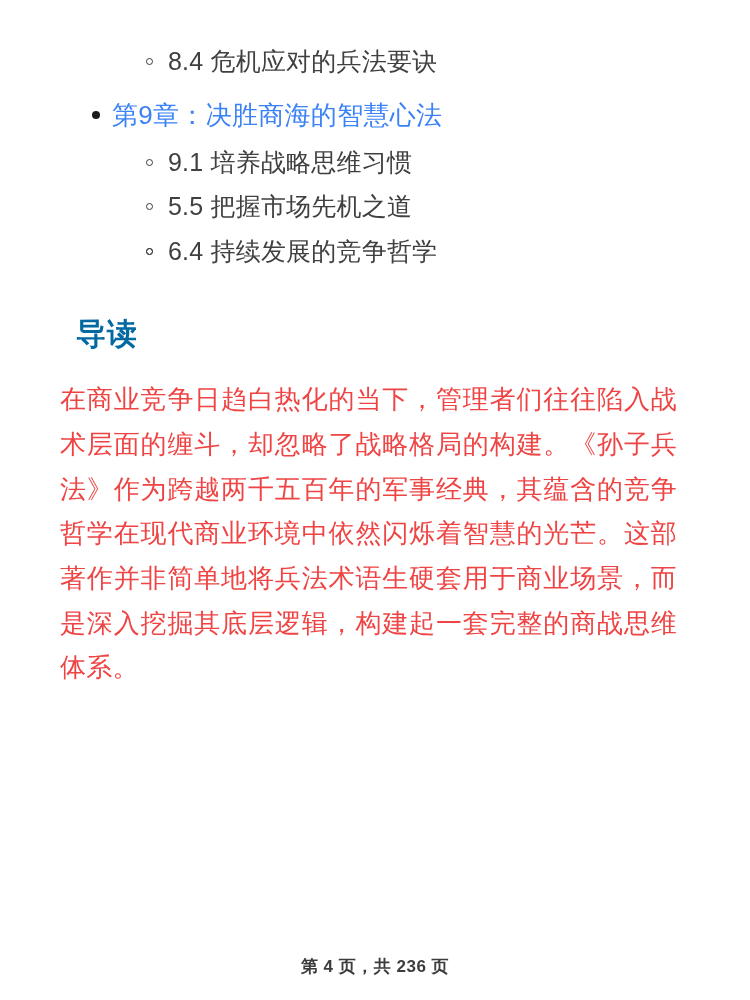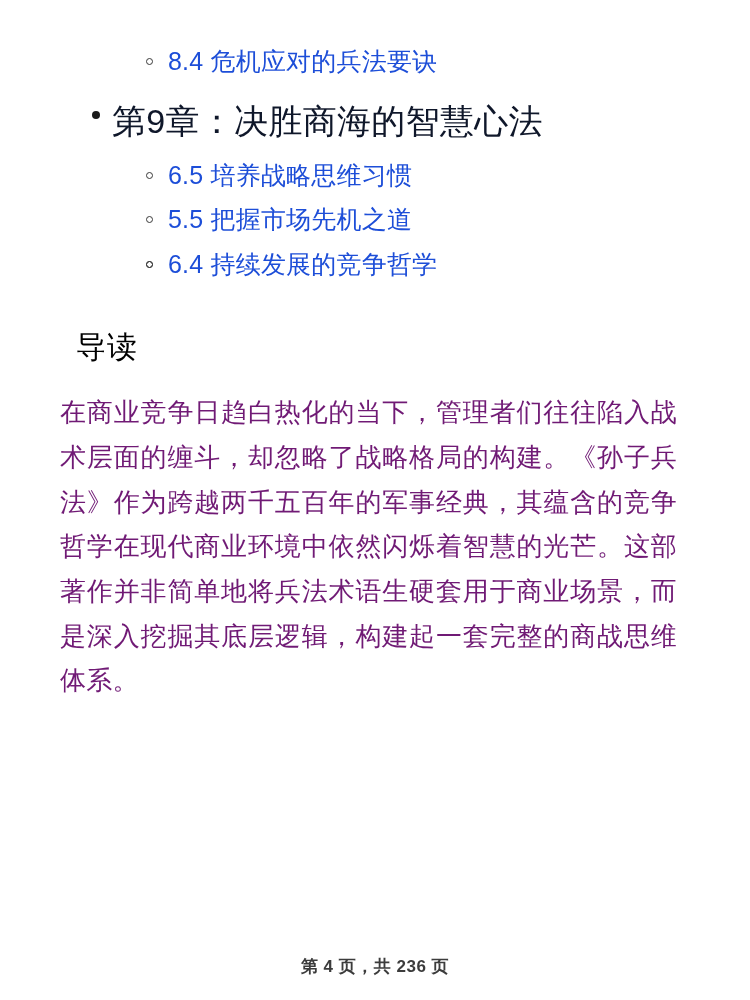--- a/index.html
+++ b/index.html
@@ -24,71 +24,71 @@
   }
 
   
   .toc {
     margin: 0;
     padding: 0;
     list-style: none;
   }
   .toc-l1 {
     position: relative;
-    font-size: 34px;
+    font-size: 26px;
     line-height: 1.62;
-    color: #0f172a;
+    color: #3b82f6;
     padding-left: 52px;
     margin: 11px 0 6px 0;
     letter-spacing: 0.3px;
   }
   .toc-l1 .bullet {
     position: absolute;
     left: 32px;
     top: 17px;
     width: 8px;
     height: 8px;
     border-radius: 50%;
     background: #1b1b1b;
   }
   .toc-l2 {
     position: relative;
     font-size: 25px;
     line-height: 1.66;
-    color: #1d4ed8;
+    color: #404040;
     padding-left: 108px;
     margin: 3px 0;
     letter-spacing: 0.2px;
   }
   .toc-l2 .bullet-hollow {
     position: absolute;
     left: 86px;
     top: 17px;
     width: 7px;
     height: 7px;
     border-radius: 50%;
     border: 1.6px solid #3a3a3a;
     background: transparent;
     box-sizing: border-box;
   }
 
   
   .section-heading {
     font-size: 30px;
-    font-weight: normal;
-    color: #000000;
+    font-weight: bold;
+    color: #0369a1;
     margin: 42px 0 22px 16px;
     letter-spacing: 1px;
   }
 
   
   .body-p {
     font-size: 26px;
     line-height: 1.72;
-    color: #701a75;
+    color: #ef4444;
     margin: 0 13px 14px 0;
     text-align: justify;
     text-justify: inter-ideograph;
     letter-spacing: 0.2px;
   }
 
   
   .footer {
     position: absolute;
     left: 0;
@@ -110,21 +110,21 @@
     <li class="toc-l2">
       <span class="bullet-hollow"></span>
       <span>8.4 危机应对的兵法要诀</span>
     </li>
     <li class="toc-l1">
       <span class="bullet"></span>
       <span>第9章：决胜商海的智慧心法</span>
     </li>
     <li class="toc-l2">
       <span class="bullet-hollow"></span>
-      <span>6.5 培养战略思维习惯</span>
+      <span>9.1 培养战略思维习惯</span>
     </li>
     <li class="toc-l2">
       <span class="bullet-hollow"></span>
       <span>5.5 把握市场先机之道</span>
     </li>
     <li class="toc-l2">
       <span class="bullet-hollow"></span>
     </li>
     <li class="toc-l2">
       <span class="bullet-hollow"></span>

